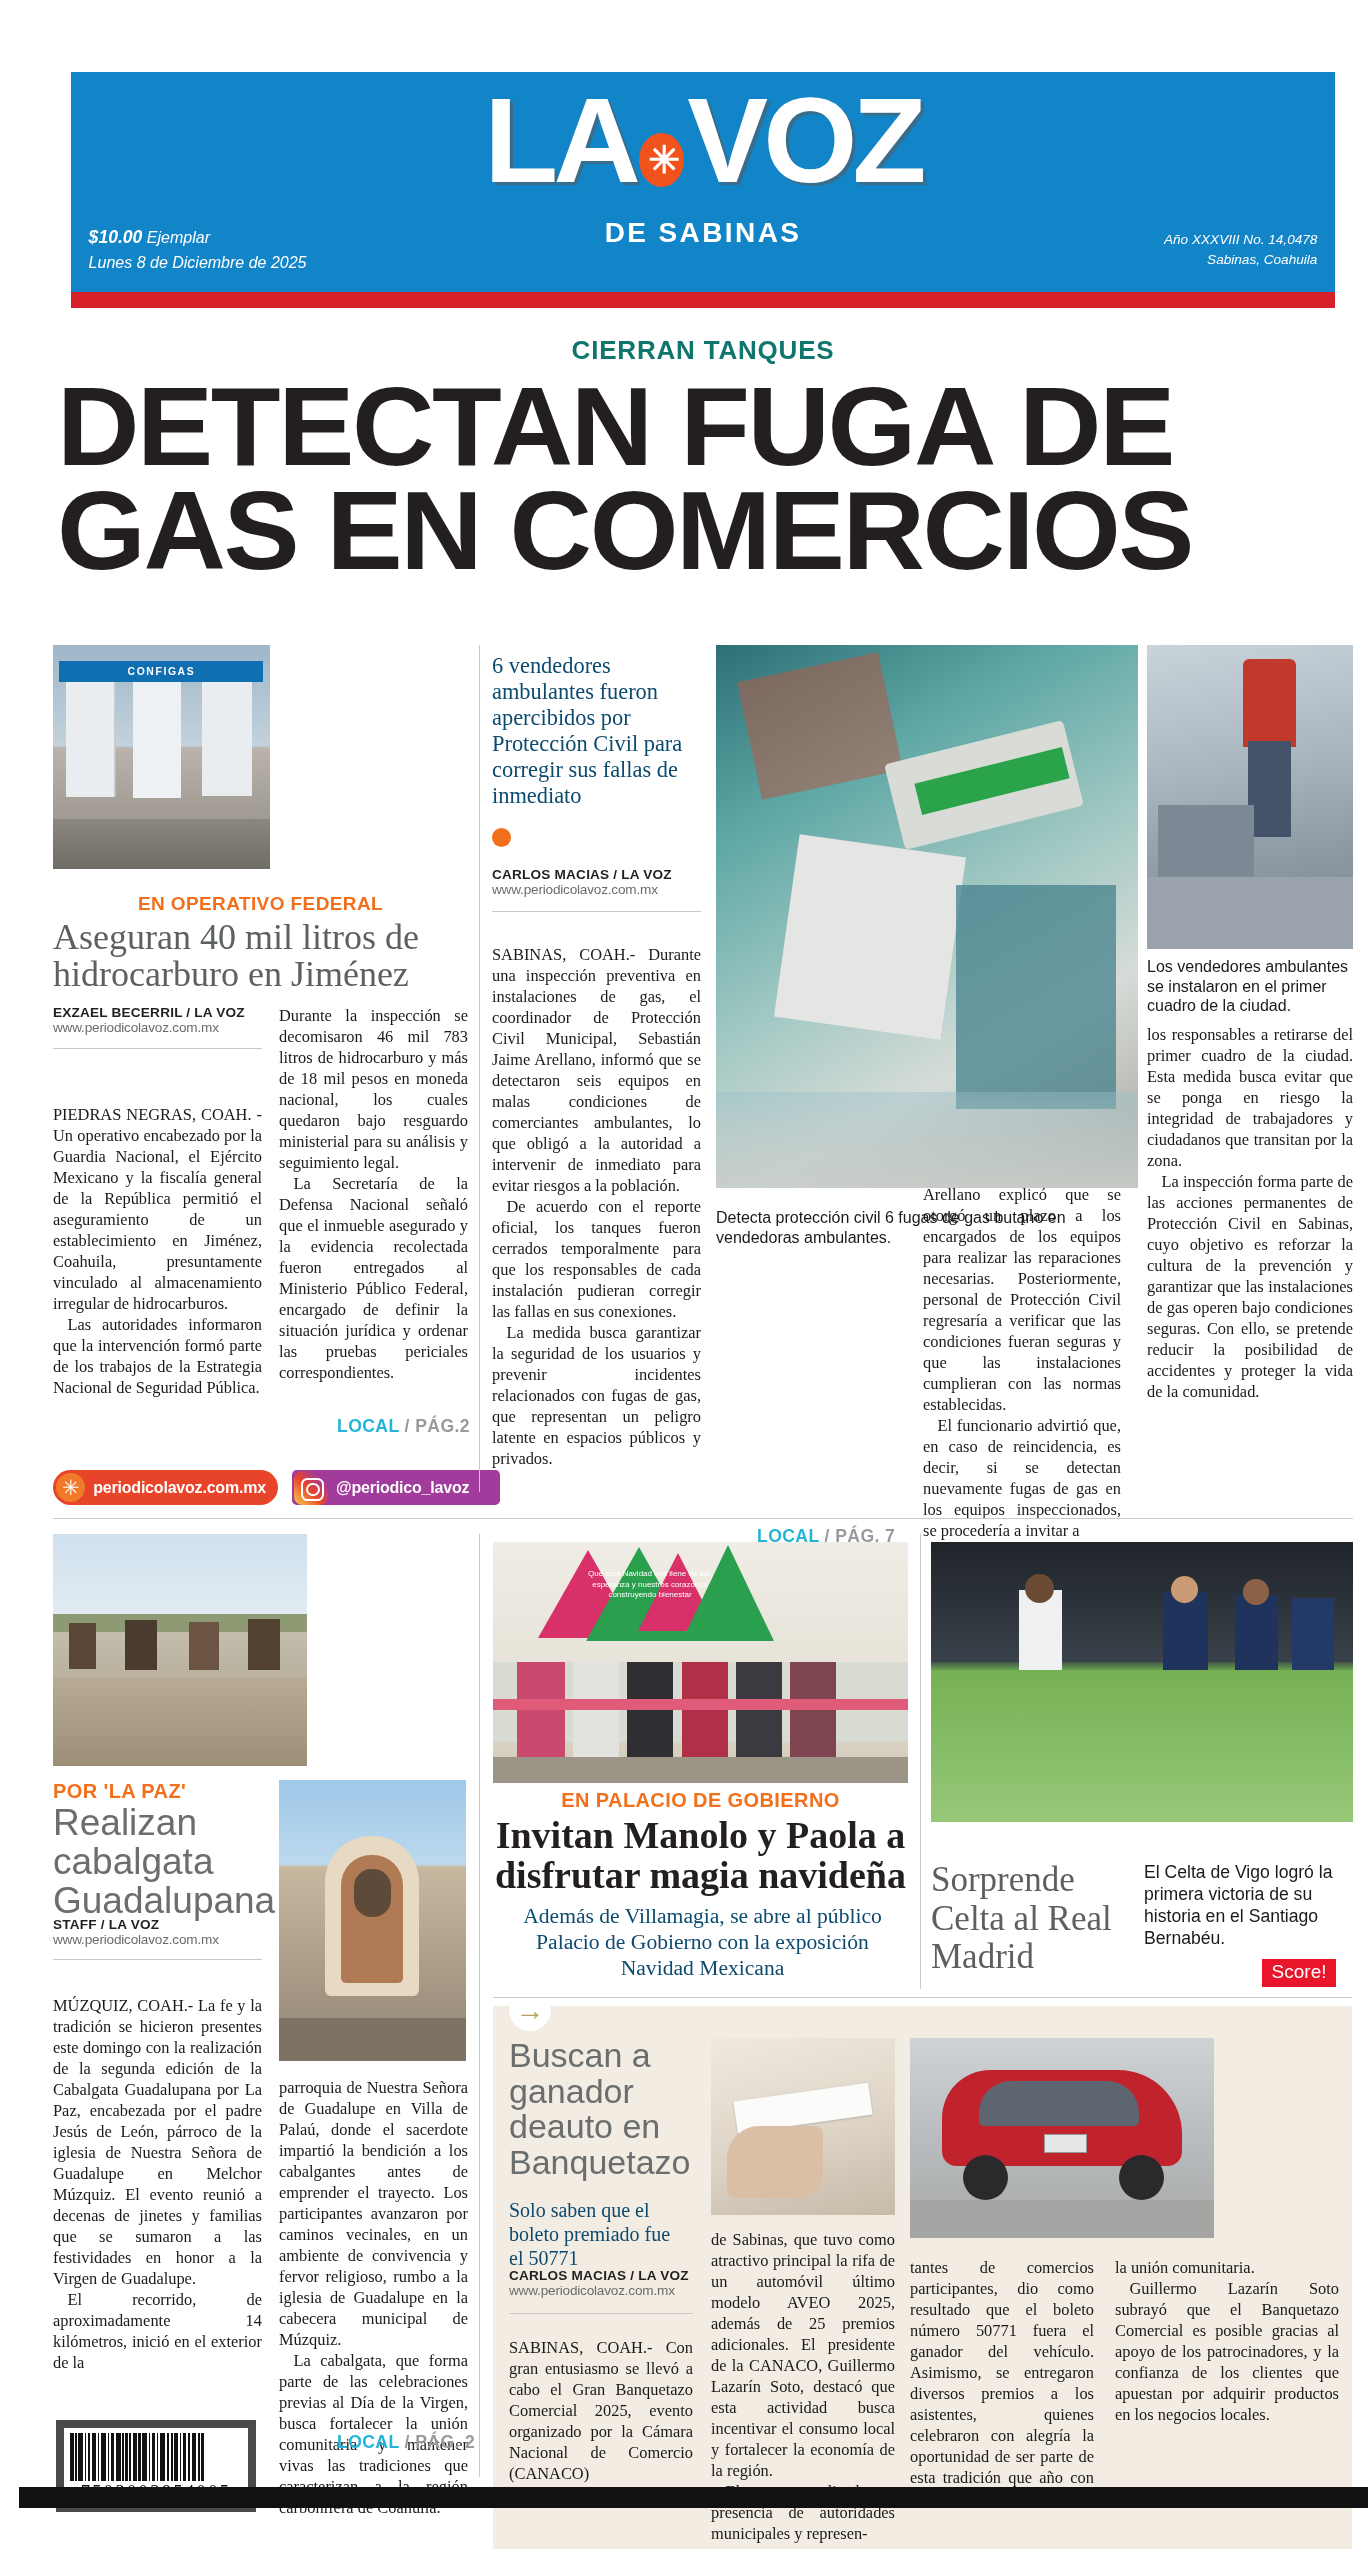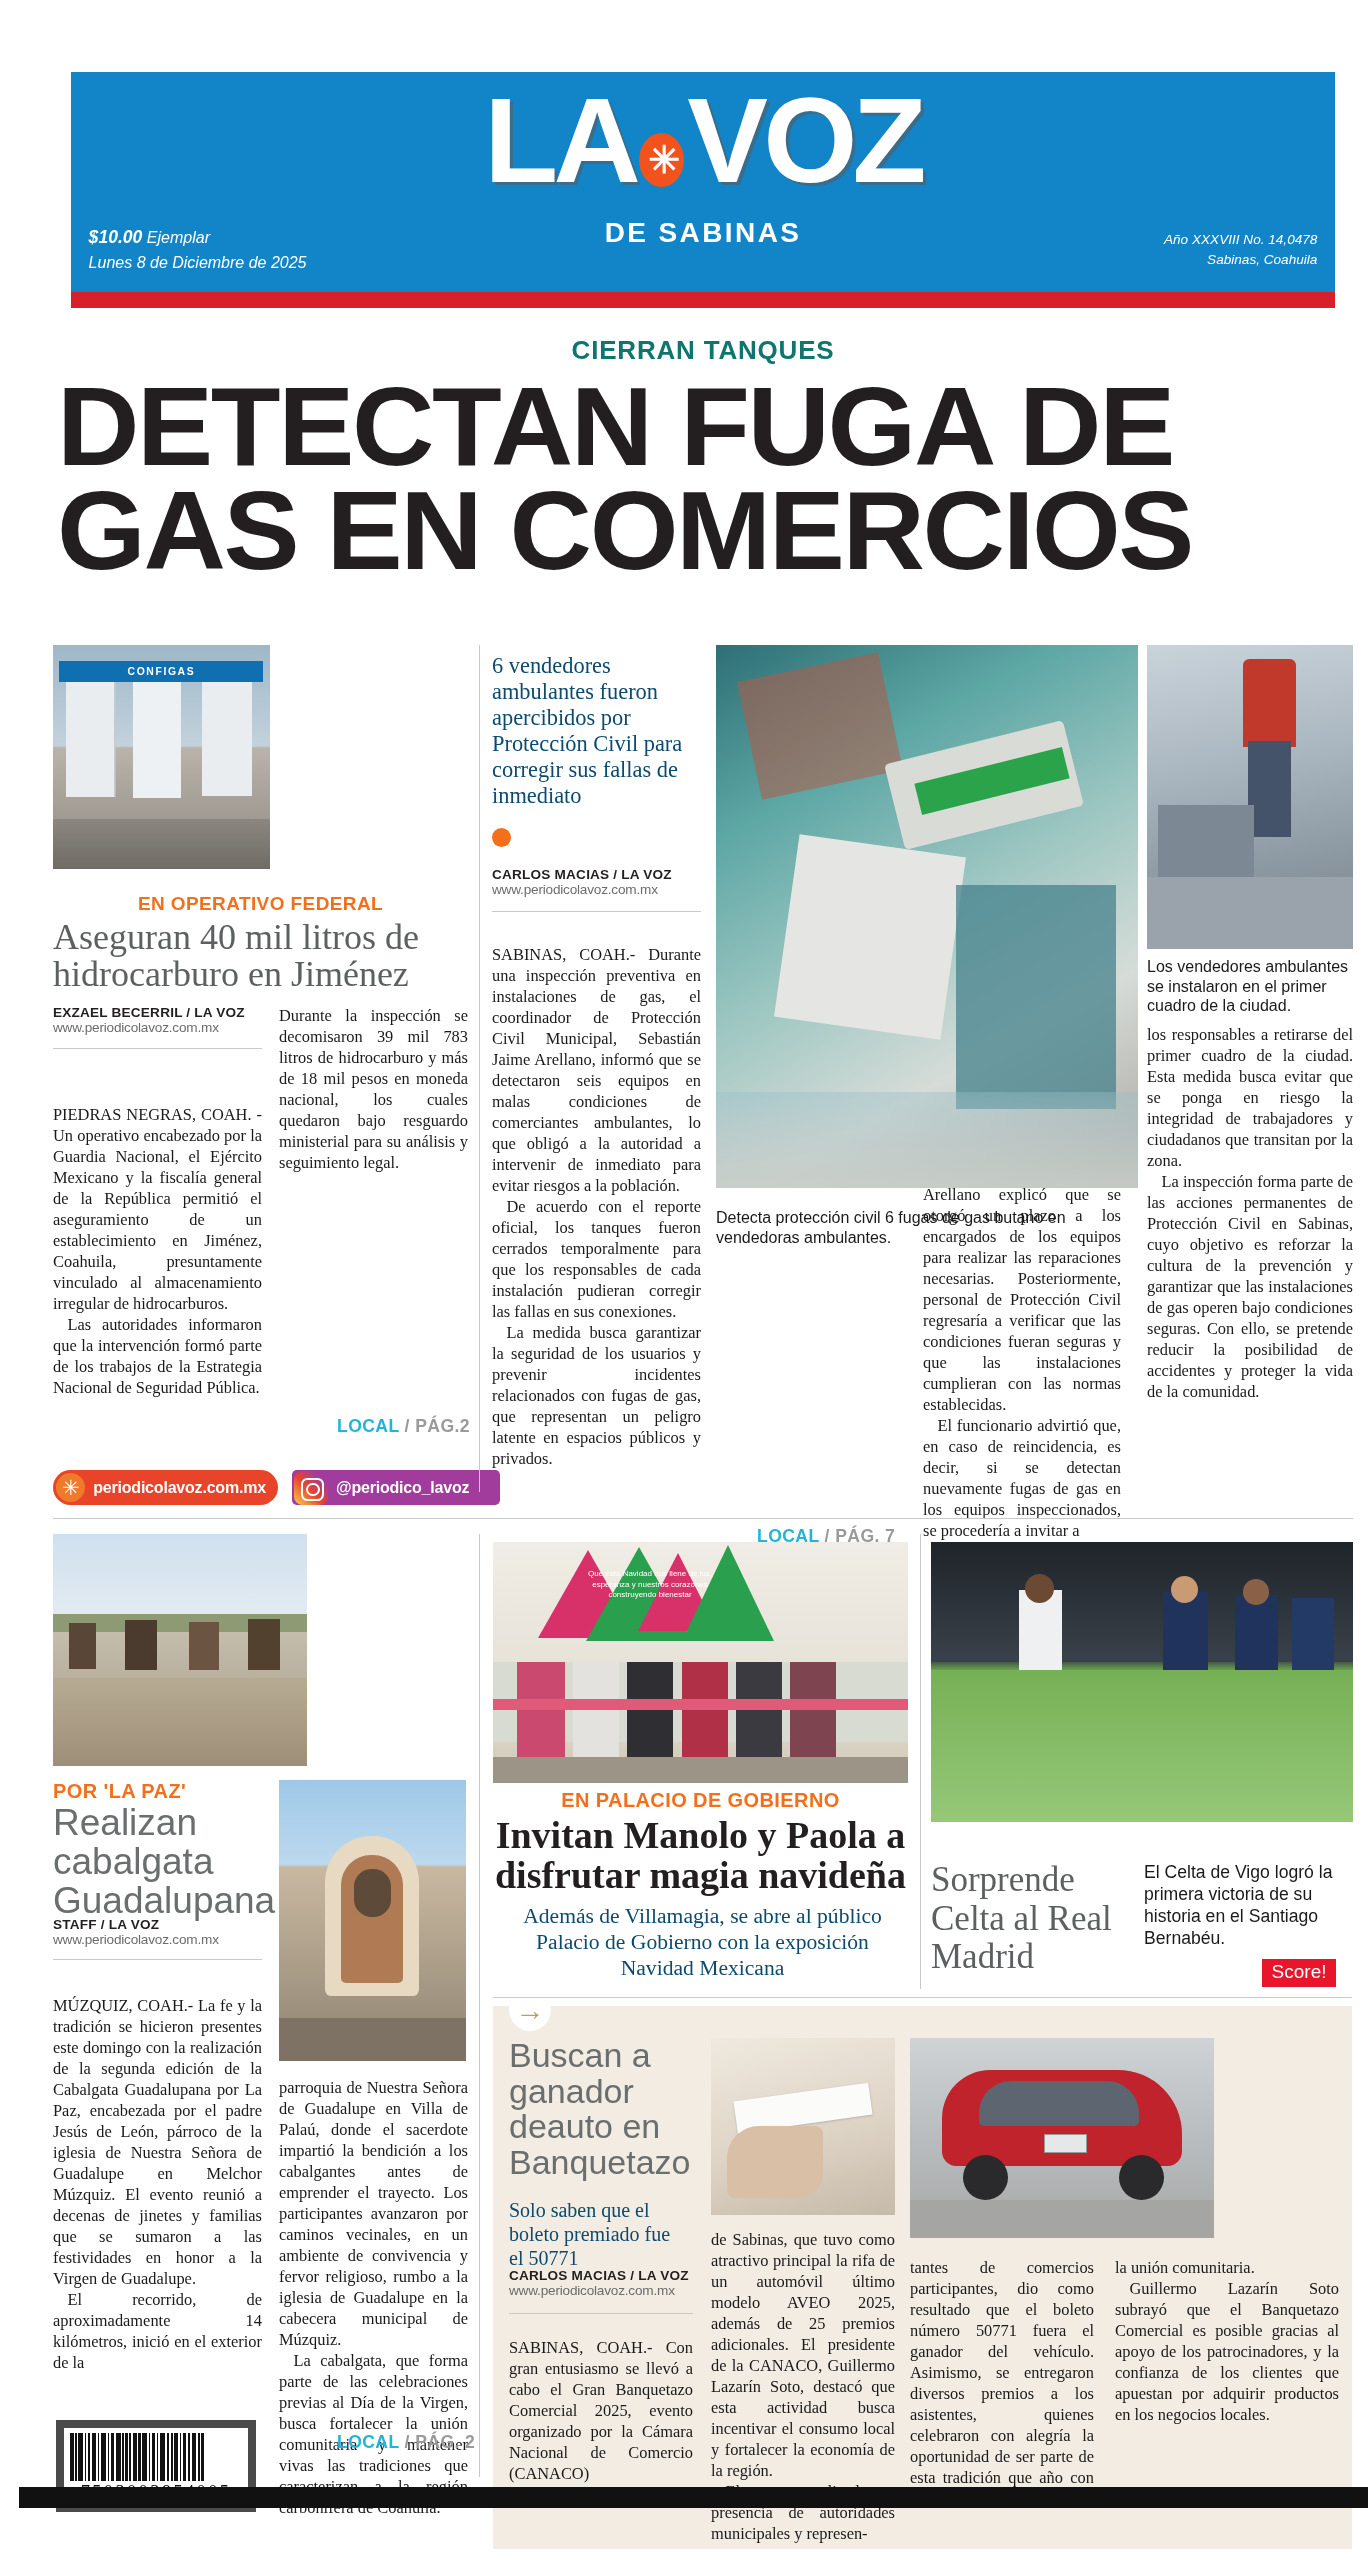--- a/index.html
+++ b/index.html
@@ -309,21 +309,22 @@
     <div class="byurl">www.periodicolavoz.com.mx</div>
   </div>
   <div class="divider-h" style="left:34px;top:1048px;width:209px;"></div>
 
   <div class="body-col" style="position:absolute;left:34px;top:1104px;width:209px;">
     <p>PIEDRAS NEGRAS, COAH. - Un operativo encabezado por la Guardia Nacional, el Ejército Mexicano y la fiscalía general de la República permitió el aseguramiento de un establecimiento en Jiménez, Coahuila, presuntamente vinculado al almacenamiento irregular de hidrocarburos.</p>
     <p>Las autoridades informaron que la intervención formó parte de los trabajos de la Estrategia Nacional de Seguridad Pública.</p>
   </div>
 
   <div class="body-col" style="position:absolute;left:260px;top:1005px;width:189px;">
-    <p>Durante la inspección se decomisaron 39 mil 783 litros de hidrocarburo y más de 18 mil pesos en moneda nacional, los cuales quedaron bajo resguardo ministerial para su análisis y seguimiento legal.</p>
+    <p>Durante la inspección se decomisaron 46 mil 783 litros de hidrocarburo y más de 18 mil pesos en moneda nacional, los cuales quedaron bajo resguardo ministerial para su análisis y seguimiento legal.</p>
+    <p>La Secretaría de la Defensa Nacional señaló que el inmueble asegurado y la evidencia recolectada fueron entregados al Ministerio Público Federal, encargado de definir la situación jurídica y ordenar las pruebas periciales correspondientes.</p>
   </div>
 
   <div class="tag" style="position:absolute;left:318px;top:1416px;">
     <span class="loc">LOCAL</span>
     <span class="sl">/</span>
     <span class="pg">PÁG.2</span>
   </div>
 
   <div class="social" style="left:34px;top:1470px;width:447px;display:flex;gap:14.4px;">
     <div class="soc-web">

